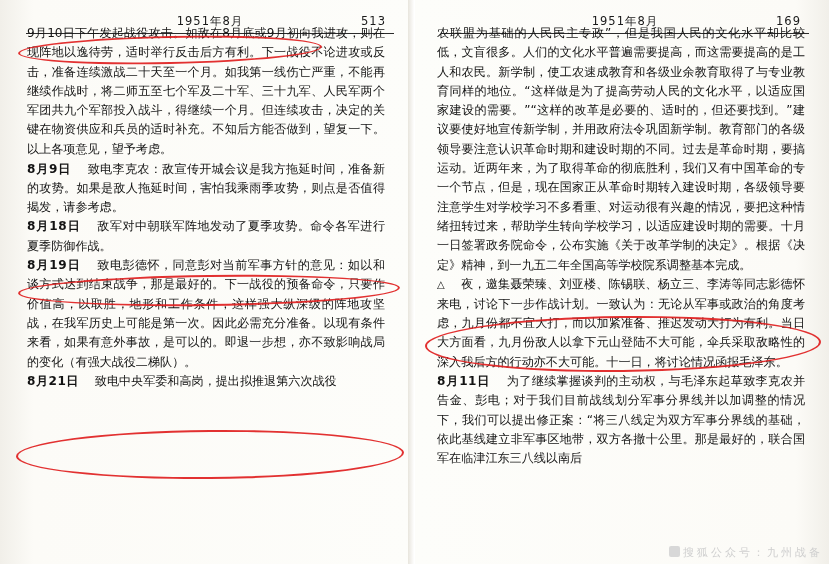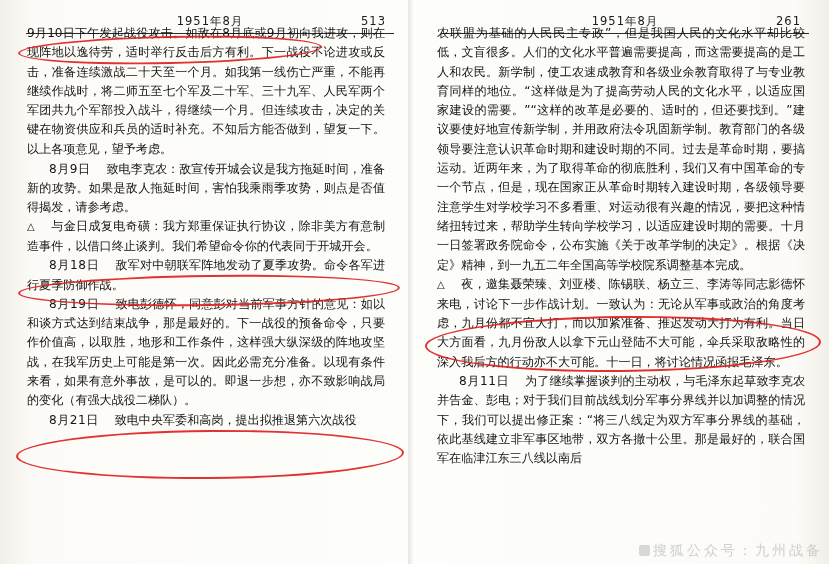--- a/index.html
+++ b/index.html
@@ -88,23 +88,22 @@
     width: 368px;
   }
   p.para {
     margin: 0 0 0.5px 0;
     text-indent: 0;
   }
   p.entry {
     margin: 0;
   }
   .dt {
-    font-weight: normal;
+    font-weight: bold;
     letter-spacing: 0.5px;
-    margin-left: 22px;
   }
   .tri {
     font-size: 10px;
     vertical-align: middle;
   }
   .sp {
     display: inline-block;
     width: 12px;
   }
   
@@ -115,21 +114,21 @@
     pointer-events: none;
     opacity: 0.92;
   }
   .redmark.r2 {
     border-width: 2px;
   }
   .watermark {
     position: absolute;
     right: 6px;
     bottom: 4px;
-    font-size: 14px;
+    font-size: 11px;
     color: #cfcfcf;
     letter-spacing: 3px;
     white-space: nowrap;
   }
   .wm-icon {
     display: inline-block;
     width: 11px;
     height: 11px;
     border-radius: 2px;
     background: #d8d8d8;
@@ -150,24 +149,20 @@
     <div class="rule"></div>
 
     <div class="col-body left">
       <p class="para">9月10日下午发起战役攻击。如敌在8月底或9月初向我进攻，则在现阵地以逸待劳，适时举行反击后方有利。下一战役不论进攻或反击，准备连续激战二十天至一个月。如我第一线伤亡严重，不能再继续作战时，将二师五至七个军及二十军、三十九军、人民军两个军团共九个军部投入战斗，得继续一个月。但连续攻击，决定的关键在物资供应和兵员的适时补充。不知后方能否做到，望复一下。以上各项意见，望予考虑。</p>
 
       <p class="entry">
         <span class="dt">8月9日</span>
         <span class="sp"></span><span>致电李克农：敌宣传开城会议是我方拖延时间，准备新的攻势。如果是敌人拖延时间，害怕我乘雨季攻势，则点是否值得揭发，请参考虑。</span>
       </p>
 
-      <p class="entry">
-        <span class="tri">△</span>
-        <span class="sp"></span><span>与金日成复电奇磺：我方郑重保证执行协议，除非美方有意制造事件，以借口终止谈判。我们希望命令你的代表同于开城开会。</span>
-      </p>
 
 
       <p class="entry">
         <span class="dt">8月18日</span>
         <span class="sp"></span><span>敌军对中朝联军阵地发动了夏季攻势。命令各军进行夏季防御作战。</span>
       </p>
 
       <p class="entry">
         <span class="dt">8月19日</span>
         <span class="sp"></span><span>致电彭德怀，同意彭对当前军事方针的意见：如以和谈方式达到结束战争，那是最好的。下一战役的预备命令，只要作价值高，以取胜，地形和工作条件，这样强大纵深级的阵地攻坚战，在我军历史上可能是第一次。因此必需充分准备。以现有条件来看，如果有意外事故，是可以的。即退一步想，亦不致影响战局的变化（有强大战役二梯队）。</span>
@@ -182,21 +177,21 @@
     <div class="redmark" style="left:18px; top:36px; width:300px; height:24px; transform: rotate(-1.2deg);"></div>
     <div class="redmark" style="left:18px; top:275px; width:378px; height:27px; transform: rotate(-0.8deg);"></div>
     <div class="redmark r2" style="left:16px; top:430px; width:384px; height:45px; transform: rotate(-0.5deg);"></div>
   </div>
 
   <div class="gutter"></div>
 
   <div class="scan right">
     <div class="hdr">
       <span class="date">1951年8月</span>
-      <span class="pg-right">261</span>
+      <span class="pg-right">169</span>
     </div>
     <div class="rule"></div>
 
     <div class="col-body right">
       <p class="para">农联盟为基础的人民民主专政”，但是我国人民的文化水平却比较低，文盲很多。人们的文化水平普遍需要提高，而这需要提高的是工人和农民。新学制，使工农速成教育和各级业余教育取得了与专业教育同样的地位。“这样做是为了提高劳动人民的文化水平，以适应国家建设的需要。”“这样的改革是必要的、适时的，但还要找到。”建议要使好地宣传新学制，并用政府法令巩固新学制。教育部门的各级领导要注意认识革命时期和建设时期的不同。过去是革命时期，要搞运动。近两年来，为了取得革命的彻底胜利，我们又有中国革命的专一个节点，但是，现在国家正从革命时期转入建设时期，各级领导要注意学生对学校学习不多看重、对运动很有兴趣的情况，要把这种情绪扭转过来，帮助学生转向学校学习，以适应建设时期的需要。十月一日签署政务院命令，公布实施《关于改革学制的决定》。根据《决定》精神，到一九五二年全国高等学校院系调整基本完成。</p>
 
       <p class="entry">
         <span class="tri">△</span>
         <span class="sp"></span><span>夜，邀集聂荣臻、刘亚楼、陈锡联、杨立三、李涛等同志影德怀来电，讨论下一步作战计划。一致认为：无论从军事或政治的角度考虑，九月份都不宜大打，而以加紧准备、推迟发动大打为有利。当日大方面看，九月份敌人以拿下元山登陆不大可能，伞兵采取敌略性的深入我后方的行动亦不大可能。十一日，将讨论情况函报毛泽东。</span>
       </p>

